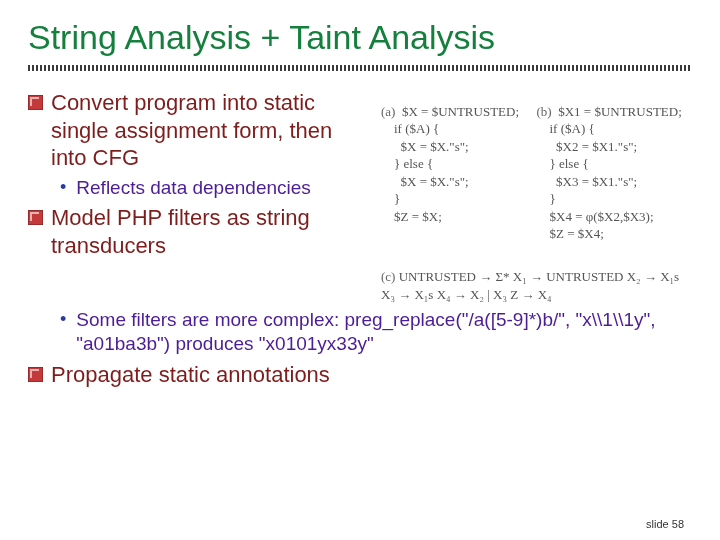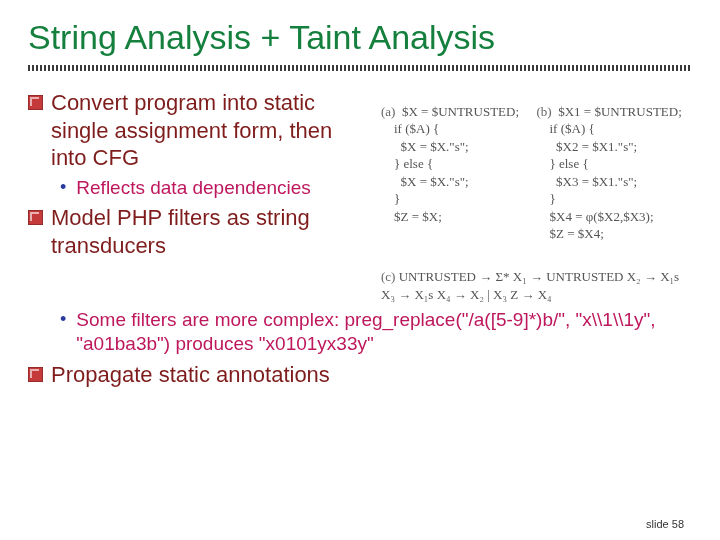--- a/index.html
+++ b/index.html
@@ -69,21 +69,21 @@
   .l2 .bullet {
     flex: 0 0 auto;
     font-size: 18px;
     color: #2a3c9e;
     margin-right: 10px;
     line-height: 1.3;
   }
   .l2 .text {
     font-size: 19px;
     line-height: 1.3;
-    color: #be185d;
+    color: #4c1d95;
     font-family: "Trebuchet MS", Verdana, sans-serif;
   }
   .full-width {
     padding-right: 20px;
   }
   .footer {
     position: absolute;
     bottom: 10px;
     right: 36px;
     font-size: 11px;

